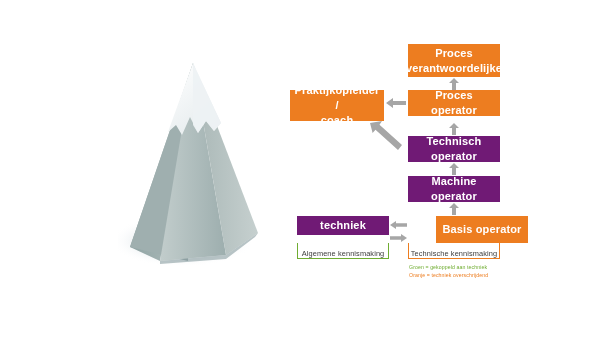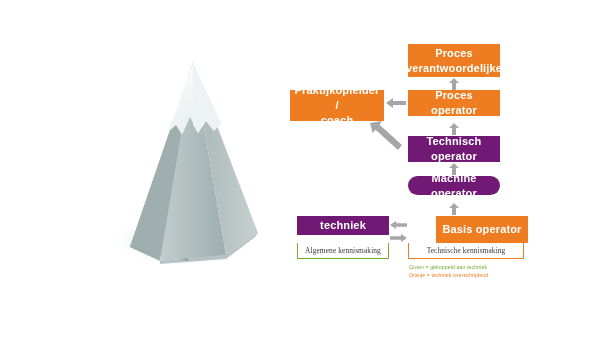--- a/index.html
+++ b/index.html
@@ -71,29 +71,28 @@
     letter-spacing: 0.15px;
     padding: 2px 4px;
   }
   .box.orange { background: #ED7D20; }
   .box.green  { background: #701a75; }
 
   .subbox {
     position: absolute;
     box-sizing: border-box;
     display: flex;
-    align-items: center;
+    align-items: flex-end;
     justify-content: center;
     text-align: center;
     background: #ffffff;
     font-size: 7.4px;
     font-weight: 400;
     color: #3b3b3b;
     letter-spacing: 0.1px;
-    font-family: Liberation Serif, serif;
   }
   .subbox.green-b  { border: 1px solid #70AD32; border-top: none; }
   .subbox.orange-b { border: 1px solid #ED7D20; border-top: none; }
 
   
   .arrow {
     position: absolute;
     pointer-events: none;
   }
   .arrow svg { display: block; }
@@ -176,38 +175,38 @@
     <div>
       <div>Praktijkopleider /</div>
       <div>coach</div>
     </div>
   </div>
 
   <div class="box green" style="left:408px; top:136px; width:92px; height:26px;">
     <span>Technisch operator</span>
   </div>
 
-  <div class="box green" style="left:408px; top:176px; width:92px; height:19px;border-radius:10px;">
+  <div class="box green" style="left:408px; top:176px; width:92px; height:26px;">
     <span>Machine operator</span>
   </div>
 
   <div class="box green" style="left:297px; top:216px; width:92px; height:19px;">
     <div>
       <div>Intro in techniek</div>
       <div>coach bedrijf</div>
     </div>
   </div>
   <div class="subbox green-b" style="left:297px; top:243px; width:92px; height:16px;">
     <span>Algemene kennismaking</span>
   </div>
 
   <div class="box orange" style="left:408px; top:216px; width:92px; height:27px;margin-left:28px;">
     <span>Basis operator</span>
   </div>
-  <div class="subbox orange-b" style="left:408px; top:243px; width:116px; height:16px;">
+  <div class="subbox orange-b" style="left:408px; top:243px; width:92px; height:16px;">
     <span>Technische kennismaking</span>
   </div>
 
   <div class="arrow" style="left:448px; top:78px;">
     <svg width="12" height="12" viewBox="0 0 12 12">
       <path d="M6 0 L11 5 L8 5 L8 12 L4 12 L4 5 L1 5 Z" fill="#A6A6A6"></path>
     </svg>
   </div>
 
   <div class="arrow" style="left:448px; top:123px;">

